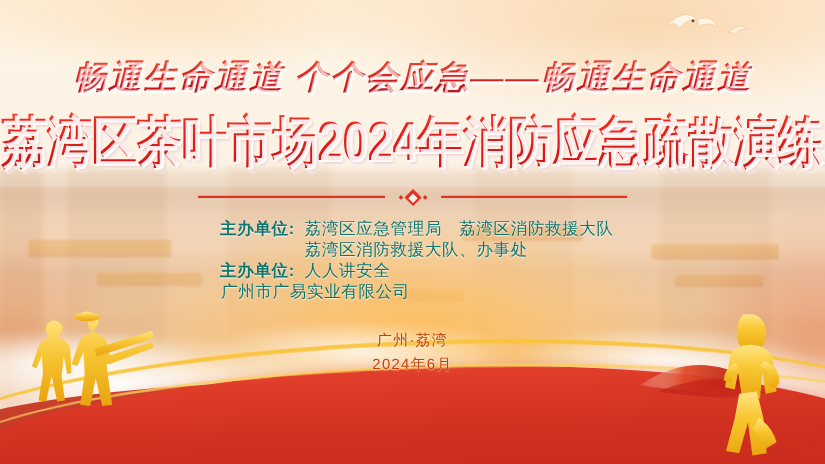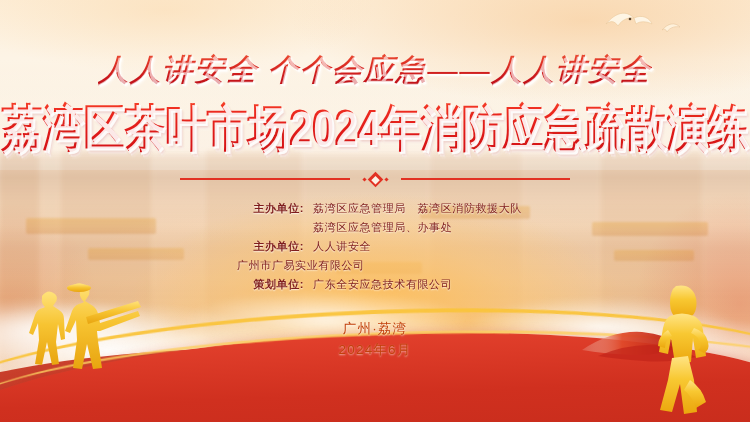--- a/index.html
+++ b/index.html
@@ -222,22 +222,22 @@
   }
   .divider .gem::after {
     content: "";
     position: absolute; left: 2.5px; top: 2.5px;
     width: 6px; height: 6px;
     background: #fdf3e6;
   }
 
   .org-block {
     margin-top: 13px;
-    font-size: 11px;
-    color: #7f1d1d;
+    font-size: 15px;
+    color: #0f766e;
     line-height: 19px;
     font-weight: bold;
     letter-spacing: .6px;
     text-shadow: 0 1px 1.5px rgba(255,255,255,.85);
   }
   .org-row { display: flex; }
   .org-label { width: 76px; text-align: right; white-space: nowrap; }
   .org-value { padding-left: 9px; white-space: nowrap; font-weight: normal; }
   .org-value.cont { padding-left: 9px; }
 
@@ -345,56 +345,52 @@
       <path d="M32 46 q-10 6 -10 16 l7 2 q0 -8 7 -12 Z"></path>
 
       <path d="M36 74 l16 -2 l6 24 l3 32 l-13 2 l-4 -30 l-8 28 l-12 -2 l8 -30 Z"></path>
 
       <path d="M54 96 q12 8 16 22 l-10 6 q-4 -12 -12 -18 Z"></path>
     </g>
   </svg>
 
   <div class="content">
 
-    <div class="slogan">人人讲安全 个个会应急——人人讲安全</div>
+    <div class="slogan">畅通生命通道 个个会应急——畅通生命通道</div>
 
     <div class="main-title">荔湾区茶叶市场2024年消防应急疏散演练</div>
 
     <div class="divider">
       <div class="rule left"></div>
       <div class="dot"></div>
       <div class="gem"></div>
       <div class="dot"></div>
       <div class="rule right"></div>
     </div>
 
     <div class="org-block">
 
       <div class="org-row">
         <div class="org-label">主办单位:</div>
         <div class="org-value">荔湾区应急管理局　荔湾区消防救援大队</div>
       </div>
       <div class="org-row">
         <div class="org-label"></div>
-        <div class="org-value cont">荔湾区应急管理局、办事处</div>
+        <div class="org-value cont">荔湾区消防救援大队、办事处</div>
       </div>
 
       <div class="org-row">
         <div class="org-label">主办单位:</div>
         <div class="org-value">人人讲安全</div>
       </div>
 
       <div class="org-row">
         <div class="org-value">广州市广易实业有限公司</div>
       </div>
 
-      <div class="org-row">
-        <div class="org-label">策划单位:</div>
-        <div class="org-value">广东全安应急技术有限公司</div>
-      </div>
 
     </div>
 
     <div class="footer">
       <div>广州·荔湾</div>
       <div>2024年6月</div>
     </div>
 
   </div>
 </div>

